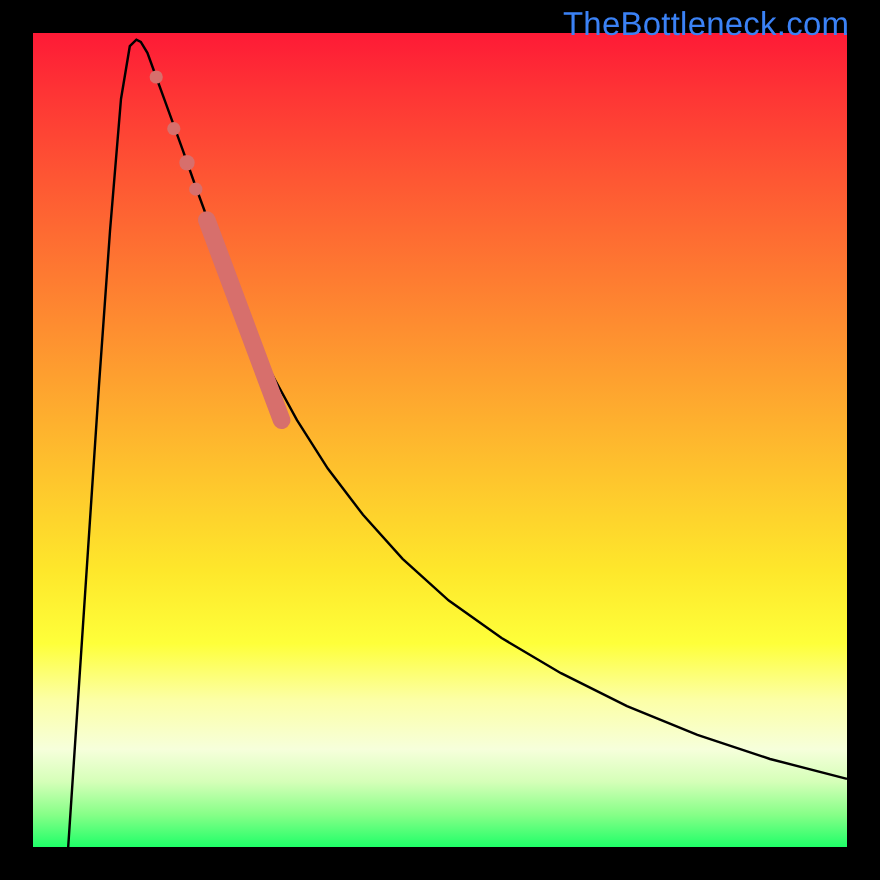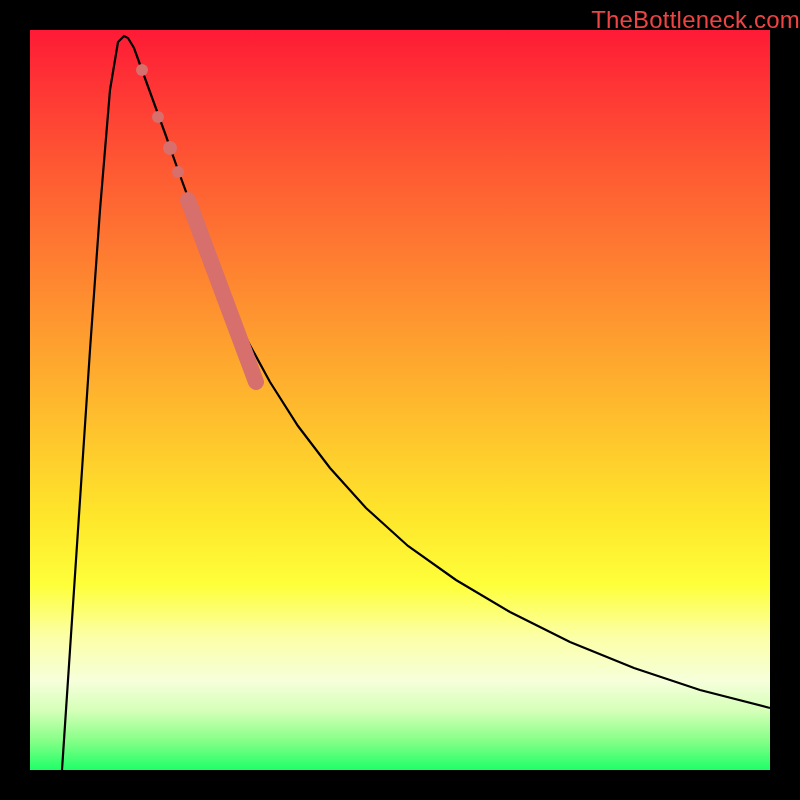--- a/index.html
+++ b/index.html
@@ -36,23 +36,23 @@
       #fcffa7 82%,
       #f6ffdb 88%,
       #d5ffb8 92%,
       #87ff88 96%,
       #1fff68 100%
     );
   }
   .watermark {
     position: absolute;
     top: 6px;
-    right: 0;
-    color: #ef4444;
-    font-size: 24px;
+    right: 28px;
+    color: #3b82f6;
+    font-size: 30px;
     letter-spacing: 0.2px;
     user-select: none;
   }
   svg.curve {
     position: absolute;
     left: 0; top: 0;
     width: 740px;
     height: 740px;
     overflow: visible;
   }

